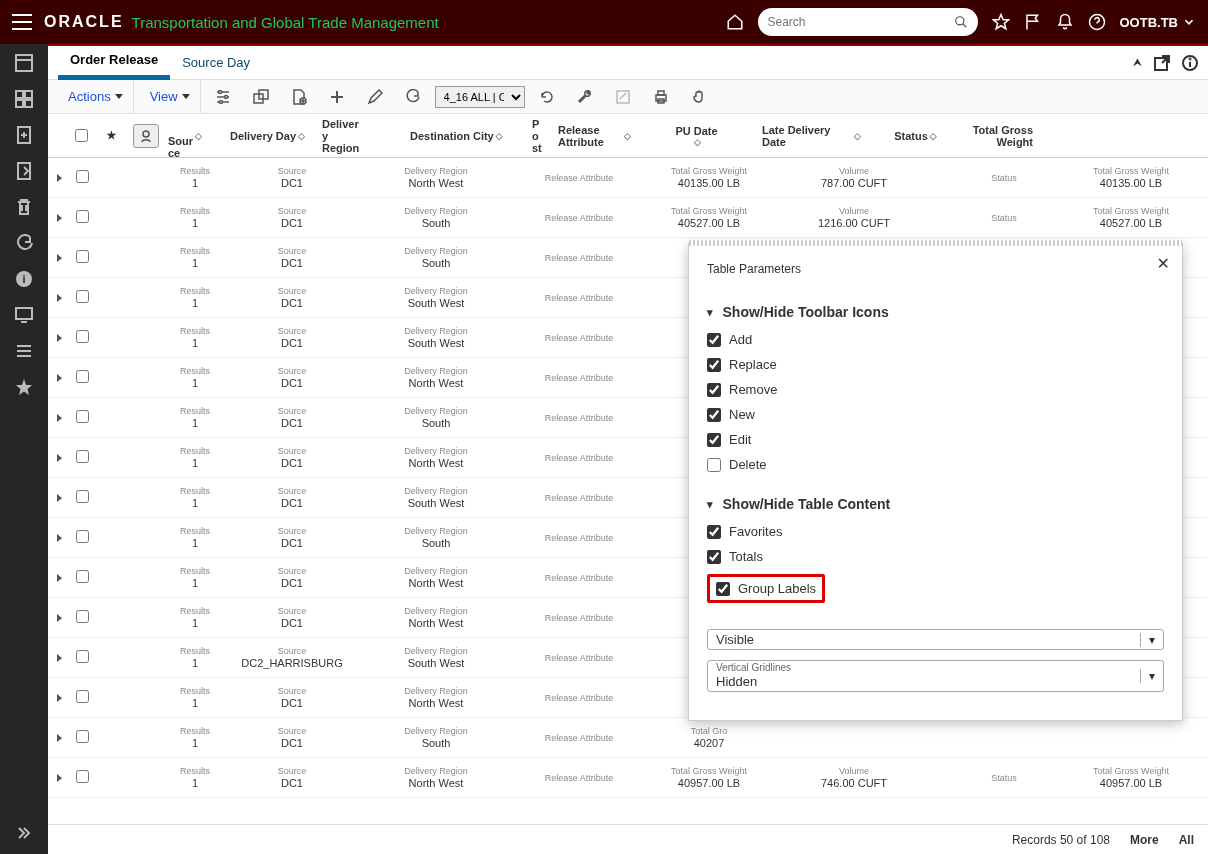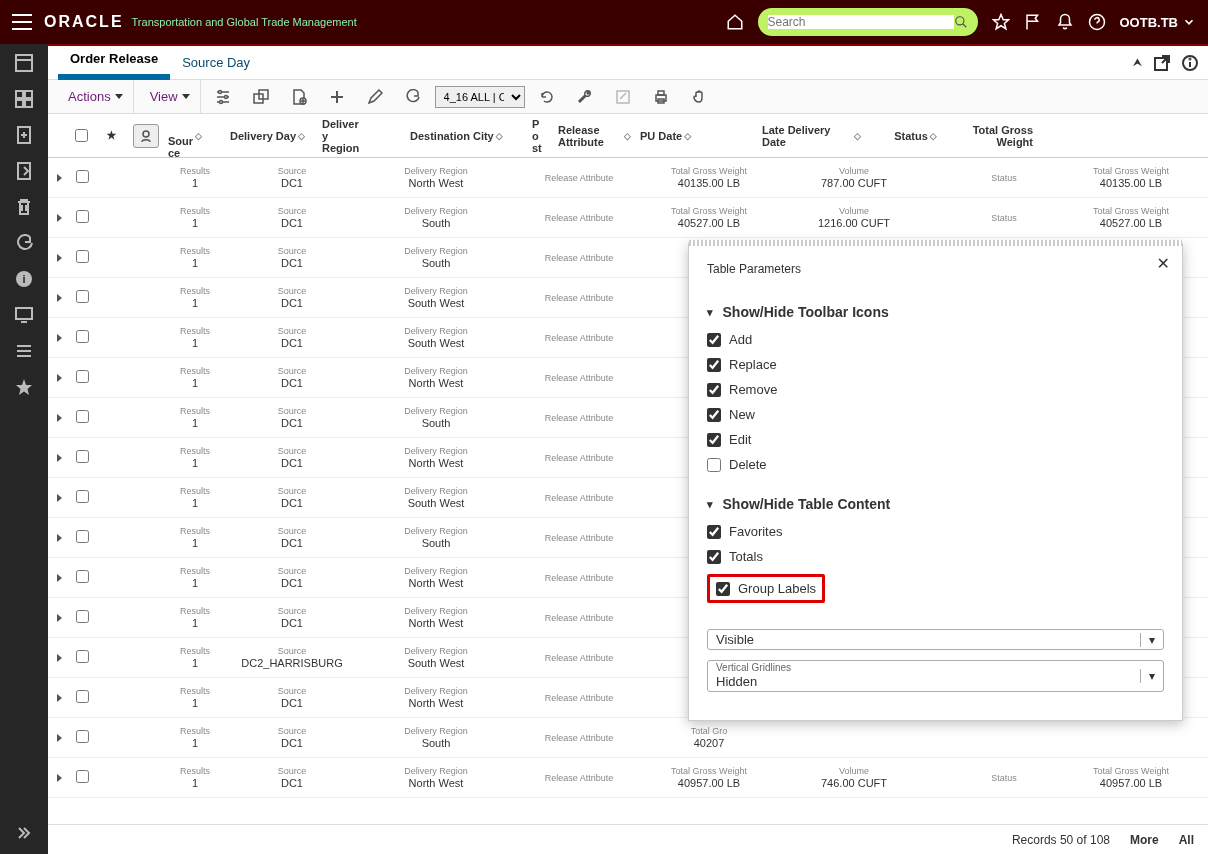--- a/index.html
+++ b/index.html
@@ -2,59 +2,59 @@
 <html><head>
 <meta charset="utf-8">
 <style>
   * { box-sizing: border-box; margin: 0; padding: 0; }
   body { font-family: "Helvetica Neue", Arial, sans-serif; font-size: 12px; color: #333; background: #fff; overflow: hidden; width: 1208px; height: 854px; position: relative; }
 
   .header { height: 44px; background: #3a0000; display: flex; align-items: center; padding: 0 12px; color: #fff; }
   .hamburger { cursor: pointer; margin-right: 12px; }
   .hamburger svg { fill: #fff; }
   .logo-text { font-size: 16px; letter-spacing: 2px; font-weight: 600; margin-right: 8px; }
-  .app-title { font-size: 11px; color: #86efac; }
+  .app-title { font-size: 15px; color: #22c55e; }
   .header-spacer { flex: 1; }
   .header-icons { display: flex; align-items: center; gap: 14px; }
   .header-icon { cursor: pointer; }
-  .search-box { background: #bef264; border-radius: 16px; height: 28px; width: 220px; display: flex; align-items: center; padding: 0 10px; }
+  .search-box { background: #ffffff; border-radius: 16px; height: 28px; width: 220px; display: flex; align-items: center; padding: 0 10px; }
   .search-box input { border: none; outline: none; flex: 1; font-size: 12px; }
   .user-menu { font-weight: 700; font-size: 13px; display: flex; align-items: center; gap: 4px; cursor: pointer; }
 
   .left-rail { position: absolute; left: 0; top: 44px; bottom: 0; width: 48px; background: #262626; display: flex; flex-direction: column; align-items: center; padding-top: 10px; gap: 18px; }
   .left-rail .rail-icon { color: #bbb; cursor: pointer; }
   .rail-bottom { margin-top: auto; margin-bottom: 12px; color: #bbb; cursor: pointer; }
 
   .content { position: absolute; left: 48px; right: 0; top: 44px; bottom: 0; display: flex; flex-direction: column; border-top: 2px solid #8b0000;}
 
   .tabs-bar { height: 34px; display: flex; align-items: center; padding: 0 10px; border-bottom: 1px solid #ddd; }
   .tab { padding: 8px 12px; font-size: 13px; color: #0c4a6e; cursor: pointer; }
-  .tab.active { font-weight: 700; border-bottom: 8px solid #0369a1; color: #000;}
+  .tab.active { font-weight: 700; border-bottom: 6px solid #0369a1; color: #000;}
   .tabs-right { margin-left: auto; display: flex; gap: 12px; align-items: center;}
 
   .toolbar { height: 34px; display: flex; align-items: center; padding: 0 10px; gap: 6px; border-bottom: 1px solid #ddd; background: #fafafa; }
-  .tb-btn { padding: 4px 10px; font-size: 13px; color: #701a75; cursor: pointer; display: flex; align-items: center; gap: 4px; border-right: 1px solid #ddd; height: 100%; }
+  .tb-btn { padding: 4px 10px; font-size: 13px; color: #1d4ed8; cursor: pointer; display: flex; align-items: center; gap: 4px; border-right: 1px solid #ddd; height: 100%; }
   .tb-icon { width: 32px; display: flex; justify-content: center; cursor: pointer; color: #555; }
   .tb-select { border: 1px solid #999; height: 22px; font-size: 11px; padding: 0 4px; width: 90px; }
 
   .col-headers { display: flex; align-items: stretch; height: 44px; border-bottom: 1px solid #ccc; font-size: 11px; font-weight: 700; color: #333; background: #fff; padding-left: 2px;}
   .col-headers > div { display: flex; align-items: center; padding: 0 4px; border-right: 1px solid transparent;}
   .sort-caret { color: #888; font-size: 9px; margin-left: 2px;}
 
   .c-expand { width: 18px; justify-content: center; }
   .c-check { width: 28px; justify-content: center; }
   .c-star { width: 32px; justify-content: center; }
   .c-loc { width: 36px; justify-content: center; }
   .c-source { width: 62px; }
   .c-delday { width: 92px; }
   .c-region { width: 88px; }
   .c-dest { width: 122px; }
   .c-post { width: 26px; }
   .c-relattr { width: 82px; }
-  .c-pudate { width: 122px; justify-content: flex-start;}
+  .c-pudate { width: 122px; justify-content: center; flex-direction: column;}
   .c-latedel { width: 108px; justify-content: center; }
   .c-status { width: 100px; justify-content: center;}
   .c-tgw { width: 72px; text-align: right; justify-content: flex-end;}
 
   .loc-icon-box { border: 1px solid #999; border-radius: 3px; width: 26px; height: 24px; display: flex; align-items: center; justify-content: center; background: #eee;}
 
   .rows { flex: 1; overflow-y: auto; overflow-x: hidden;}
   .row { display: flex; align-items: center; height: 40px; border-bottom: 1px solid #eee; padding-left: 2px;}
   .lbl { font-size: 9px; color: #888; display: block; }
   .val { font-size: 11px; color: #333; }

